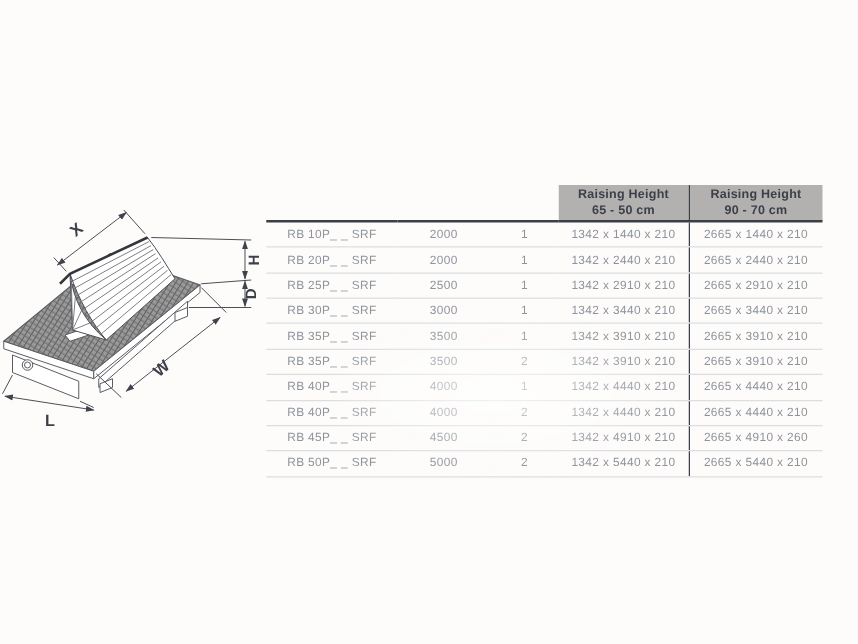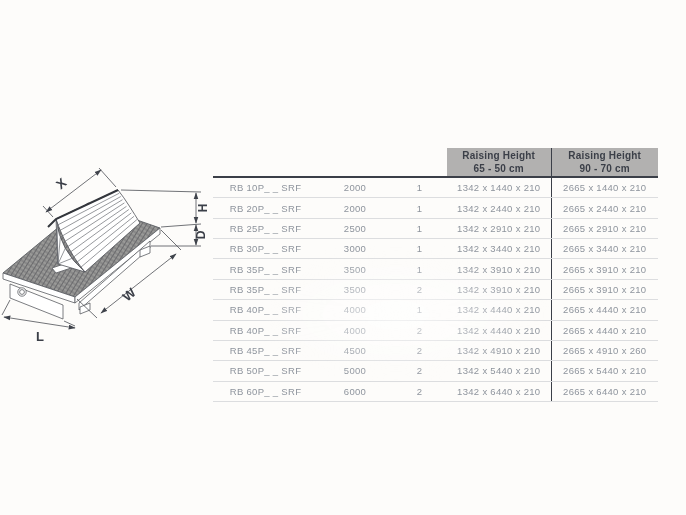--- a/index.html
+++ b/index.html
@@ -217,23 +217,16 @@
         <td>1342 x 4910 x 210</td>
         <td class="vdiv">2665 x 4910 x 260</td>
       </tr>
       <tr>
         <td>RB 50P_ _ SRF</td>
         <td>5000</td>
         <td>2</td>
         <td>1342 x 5440 x 210</td>
         <td class="vdiv">2665 x 5440 x 210</td>
       </tr>
-      <tr>
-        <td>RB 60P_ _ SRF</td>
-        <td>6000</td>
-        <td>2</td>
-        <td>1342 x 6440 x 210</td>
-        <td class="vdiv">2665 x 6440 x 210</td>
-      </tr>
     </tbody>
 </table>
 
 <div class="smear"></div>
 
 </body></html>

